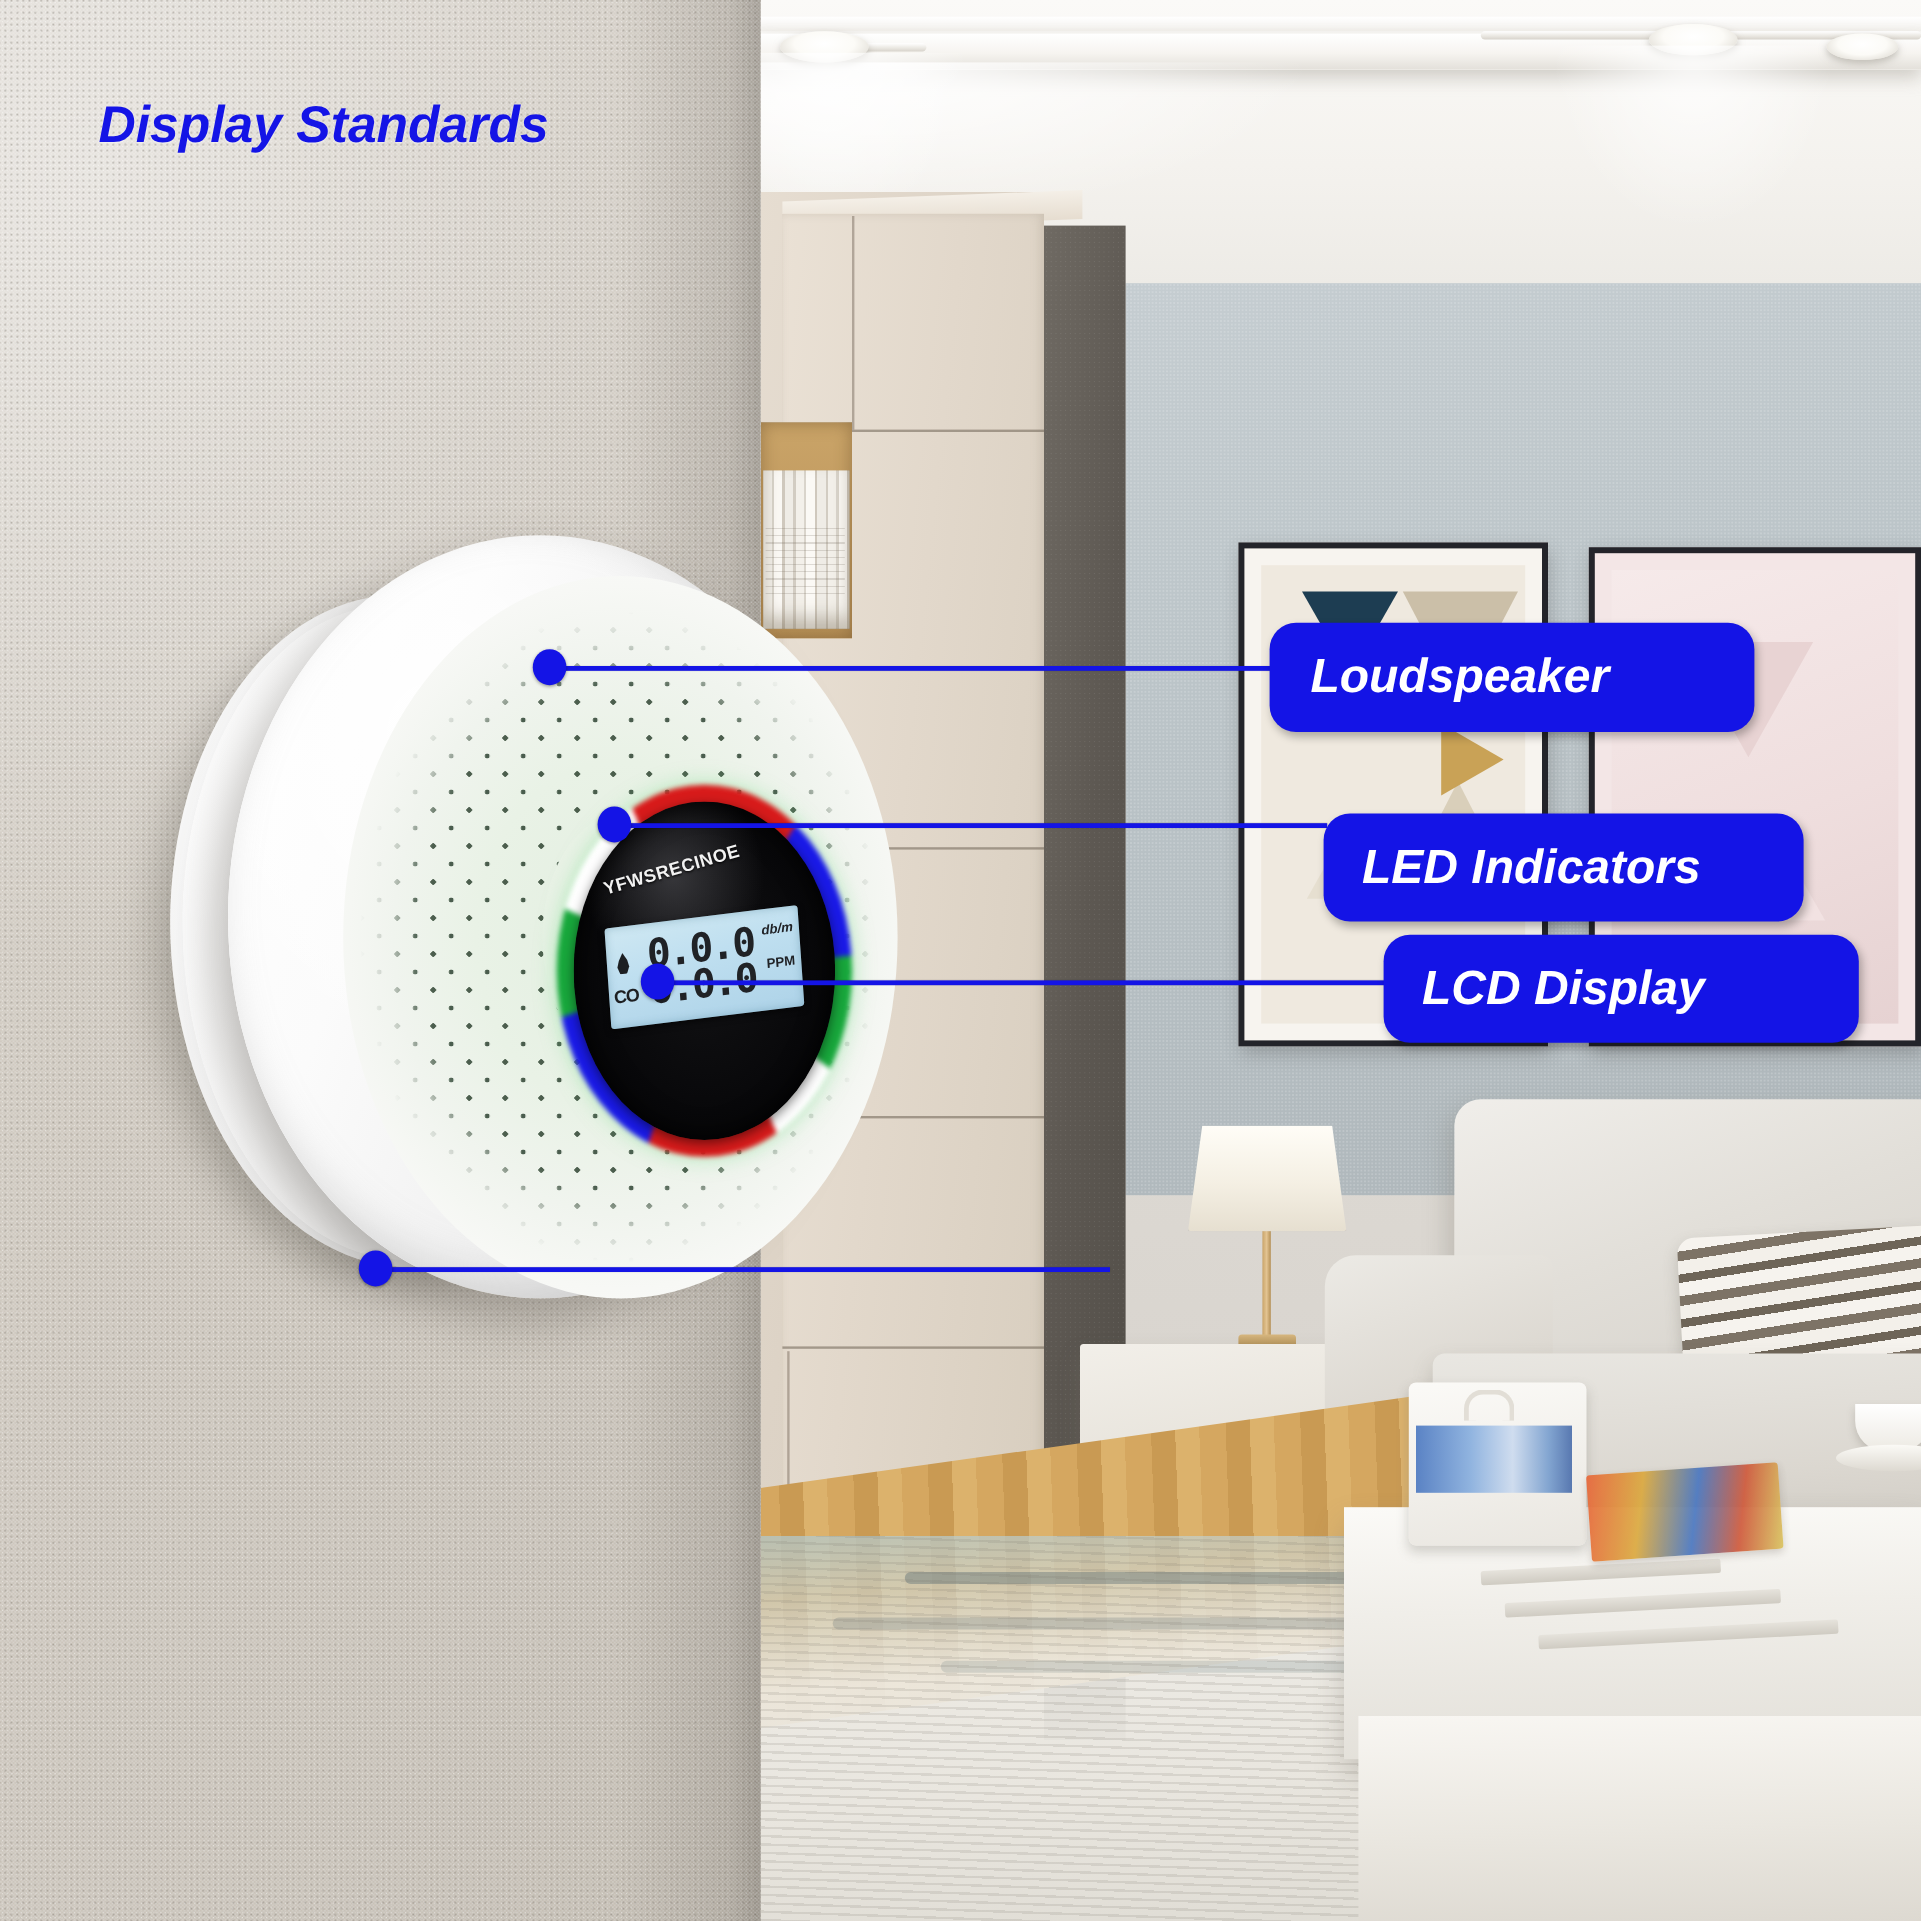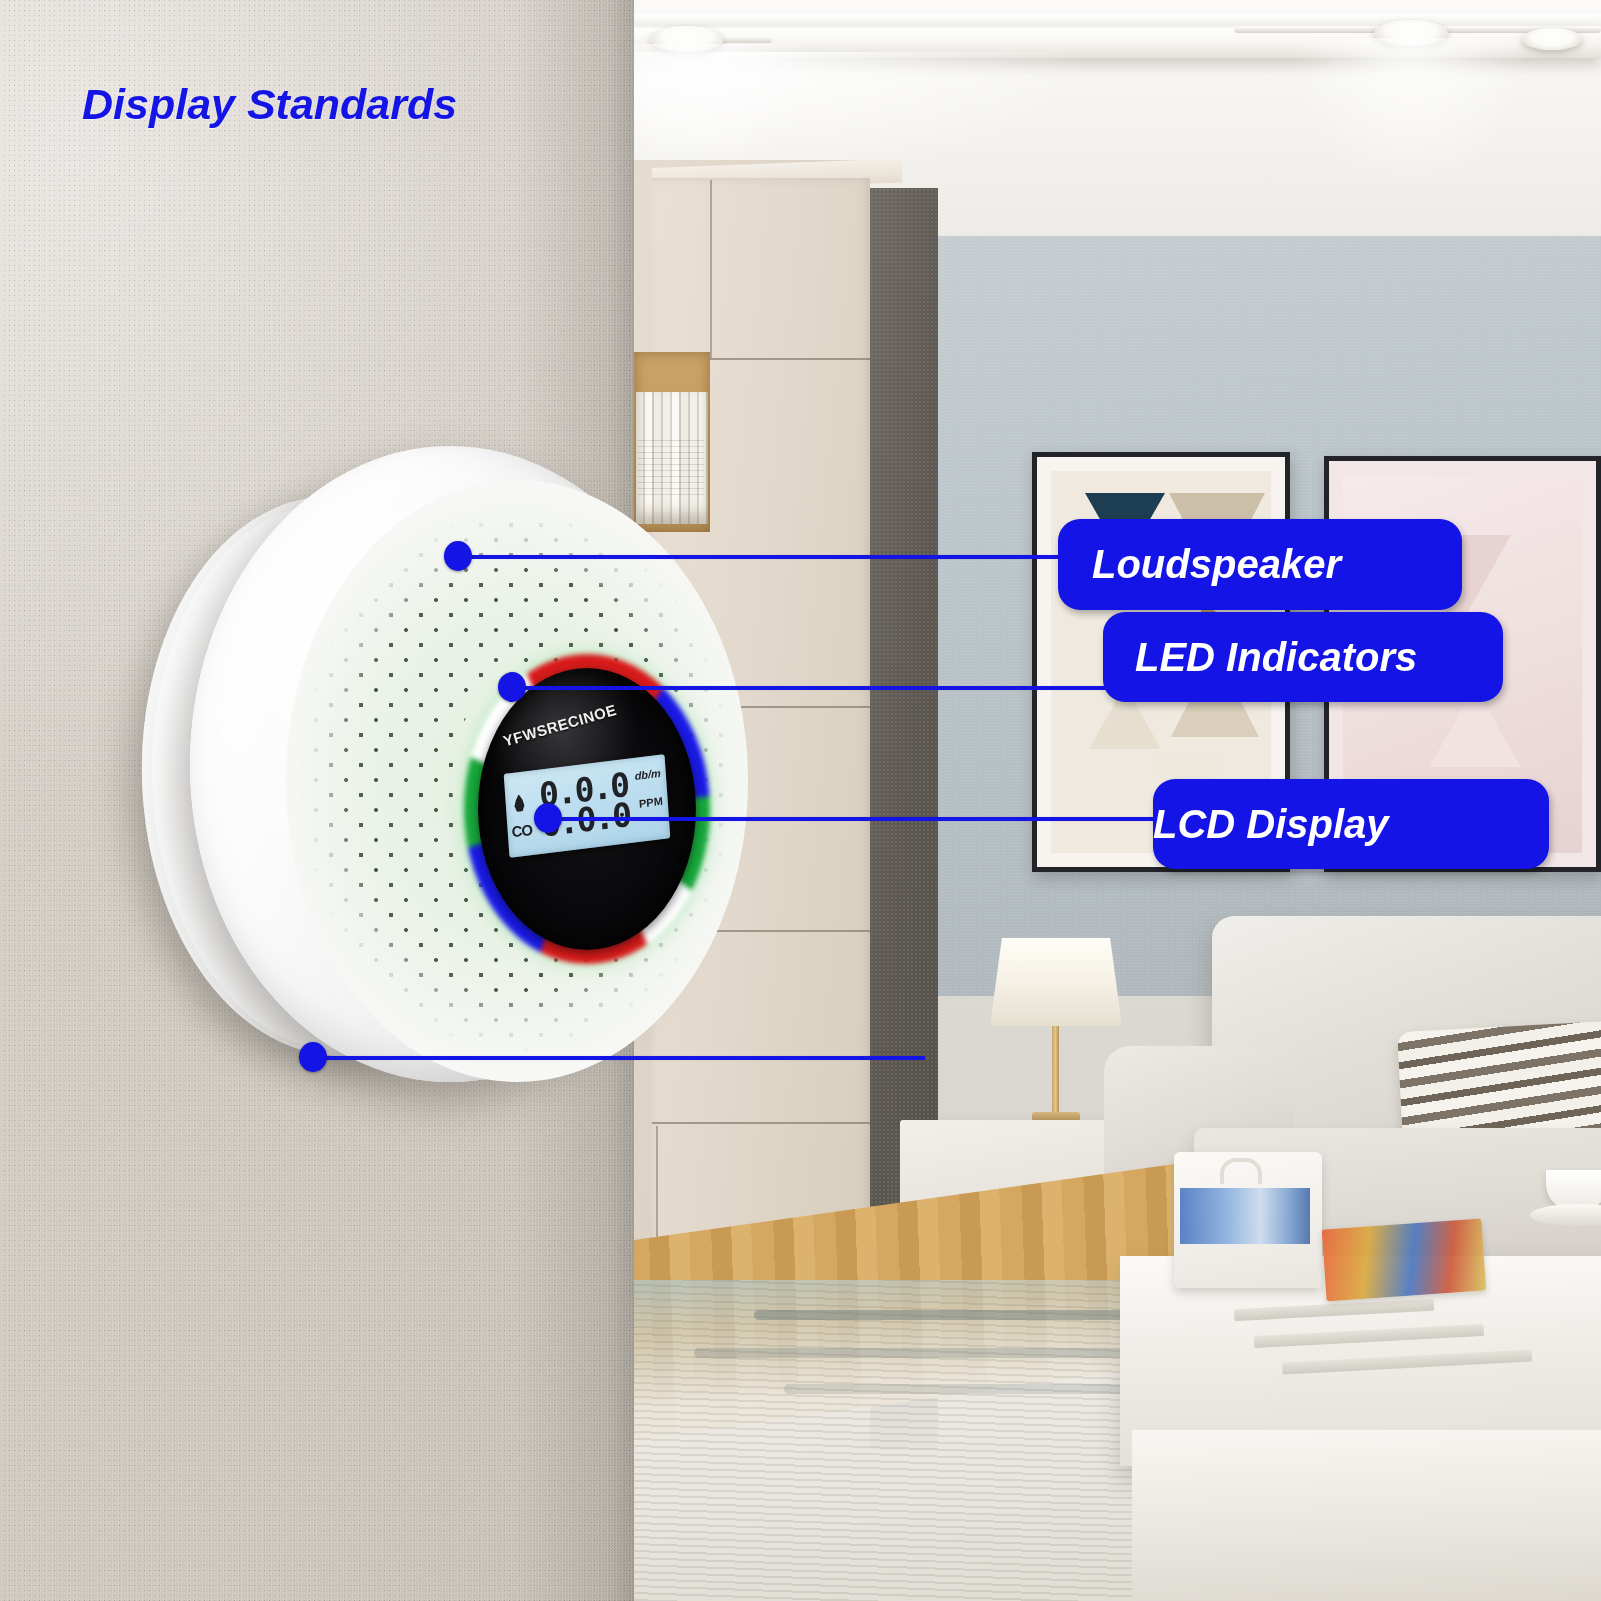--- a/index.html
+++ b/index.html
@@ -573,22 +573,22 @@
   <div class="leader" style="left:548px; top:817px;  width:608px;"></div>
   <div class="anchor" style="left:534px; top:803px;"></div>
 
   <div class="leader" style="left:313px; top:1056px; width:612px;"></div>
   <div class="anchor" style="left:299px; top:1042px;"></div>
 
   <div class="pill" style="left:1058px; top:519px; width:404px; height:91px; font-size:40px; padding-left:34px;">
     <span>Loudspeaker</span>
   </div>
 
-  <div class="pill" style="left:1103px; top:612px; width:400px; height:90px; font-size:40px; padding-left:32px;">
+  <div class="pill" style="left:1103px; top:678px; width:400px; height:90px; font-size:40px; padding-left:32px;">
     <span>LED Indicators</span>
   </div>
 
-  <div class="pill" style="left:1153px; top:779px; width:396px; height:90px; font-size:40px; ">
+  <div class="pill" style="left:1153px; top:779px; width:396px; height:90px; font-size:40px; padding-left:32px;">
     <span>LCD Display</span>
   </div>
 
 
 </div>
 
 </body></html>

